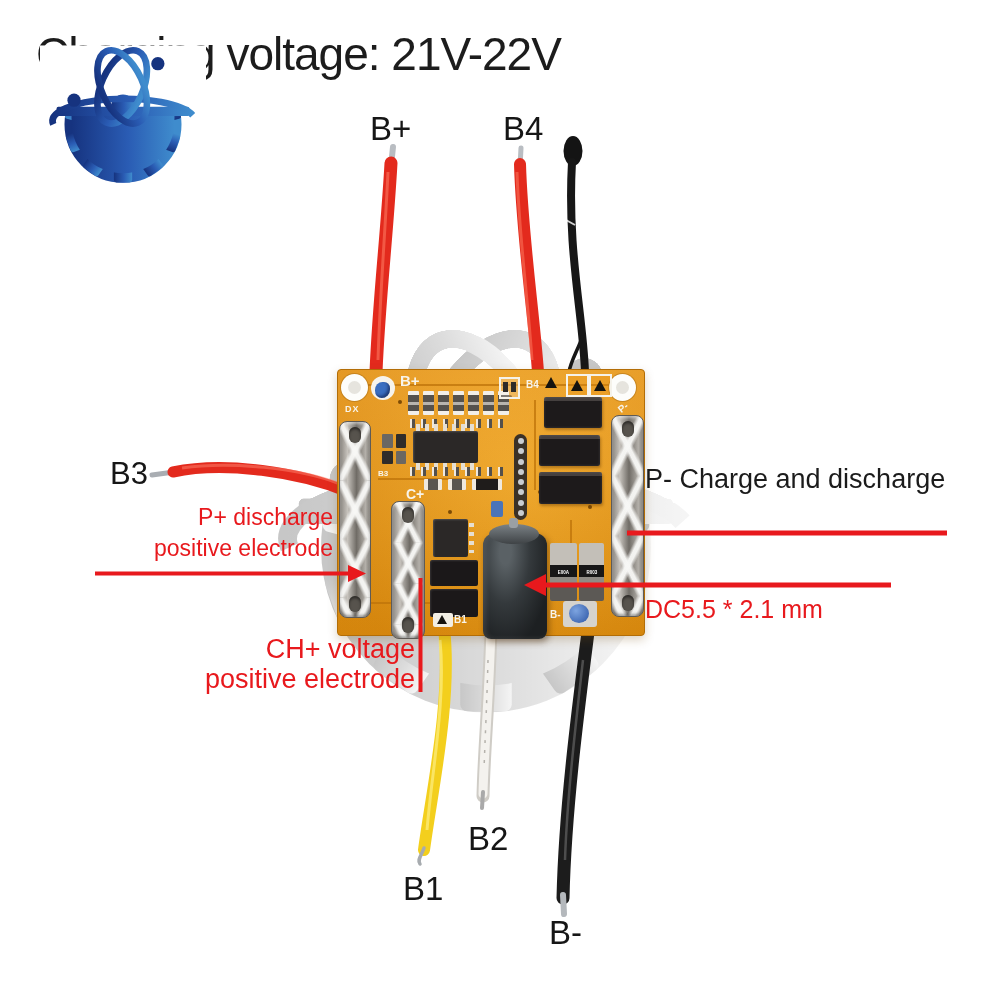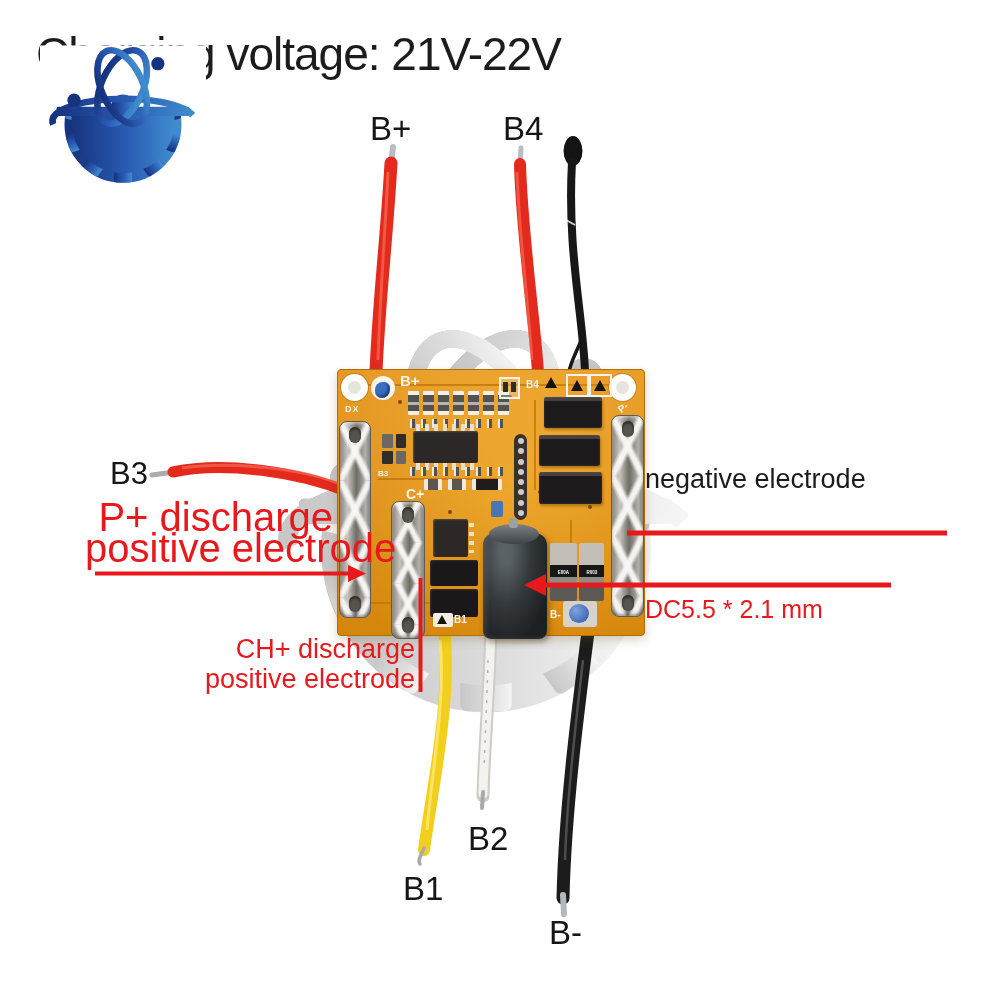--- a/index.html
+++ b/index.html
@@ -284,28 +284,28 @@
     <use href="#logo-sym" width="166" height="142"></use>
   </svg>
 
   <div class="abs wlabel" style="left:370px;top:110px;">B+</div>
   <div class="abs wlabel" style="left:503px;top:110px;">B4</div>
   <div class="abs wlabel" style="left:110px;top:456px;font-size:31px;">B3</div>
   <div class="abs wlabel" style="left:468px;top:820px;">B2</div>
   <div class="abs wlabel" style="left:403px;top:870px;">B1</div>
   <div class="abs wlabel" style="left:549px;top:914px;">B-</div>
 
-  <div class="abs annot red" style="left:85px;top:502px;width:248px;text-align:right;font-size:40px;">
+  <div class="abs annot red" style="left:85px;top:502px;width:248px;text-align:right;font-size:23px;">
     <div>P+ discharge</div>
     <div>positive electrode</div>
   </div>
   <div class="abs annot red" style="left:165px;top:634px;width:250px;text-align:right;font-size:27px;line-height:30px;">
-    <div>CH+ discharge</div>
+    <div>CH+ voltage</div>
     <div>positive electrode</div>
   </div>
   <div class="abs annot blk" style="left:645px;top:464px;font-size:27px;">
-    <div>negative electrode</div>
+    <div>P- Charge and discharge</div>
   </div>
   <div class="abs annot red" style="left:645px;top:594px;font-size:25px;line-height:30px;">
     <div>DC5.5 * 2.1 mm</div>
   </div>
 
 </div>
 
 </body></html>

